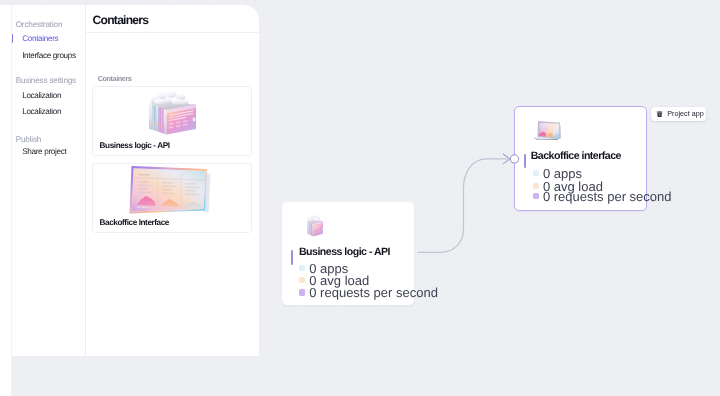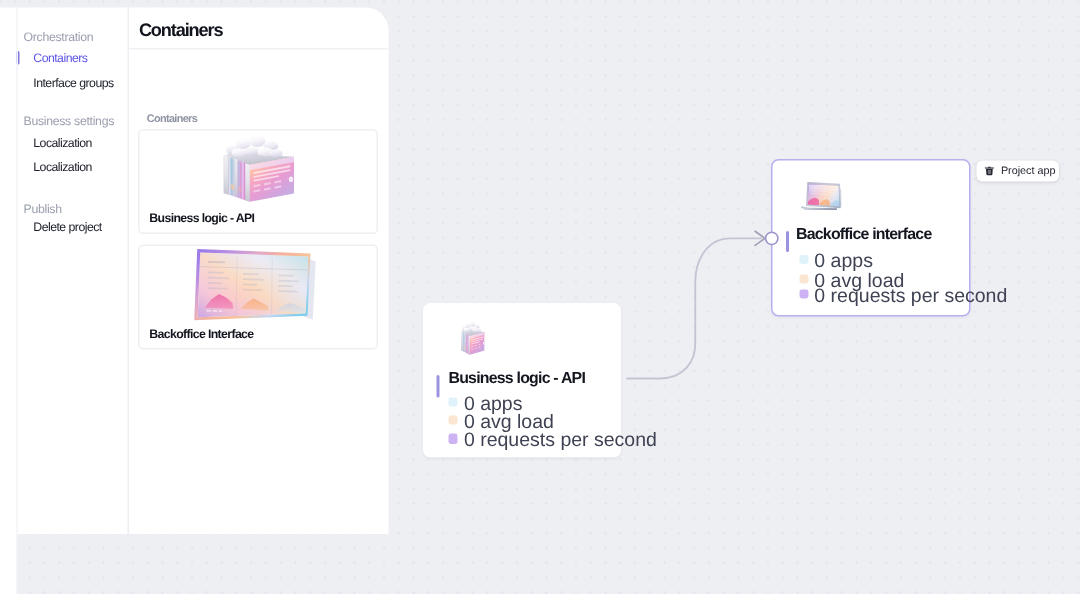--- a/index.html
+++ b/index.html
@@ -306,21 +306,21 @@
         </div>
         <div class="nav-title" style="top: 70.5px;">Business settings</div>
         <div class="nav-item" style="top: 84.2px;">
           <span class="lbl">Localization</span>
         </div>
         <div class="nav-item" style="top: 100.2px;">
           <span class="lbl">Localization</span>
         </div>
         <div class="nav-title" style="top: 130px;">Publish</div>
         <div class="nav-item" style="top: 140.2px;">
-          <span class="lbl">Delete project</span>
+          <span class="lbl">Share project</span>
         </div>
       </nav>
     <section class="cp">
       <div class="cp-head">
         <div class="cp-title">Containers</div>
       </div>
       <div class="sec-label">Containers</div>
 
       <div class="card" style="top:81.4px;height:69.3px;">
         <div class="card-art" style="left:55.6px;top:1.5px;"><svg width="47" height="50" viewBox="0 0 94 98">

